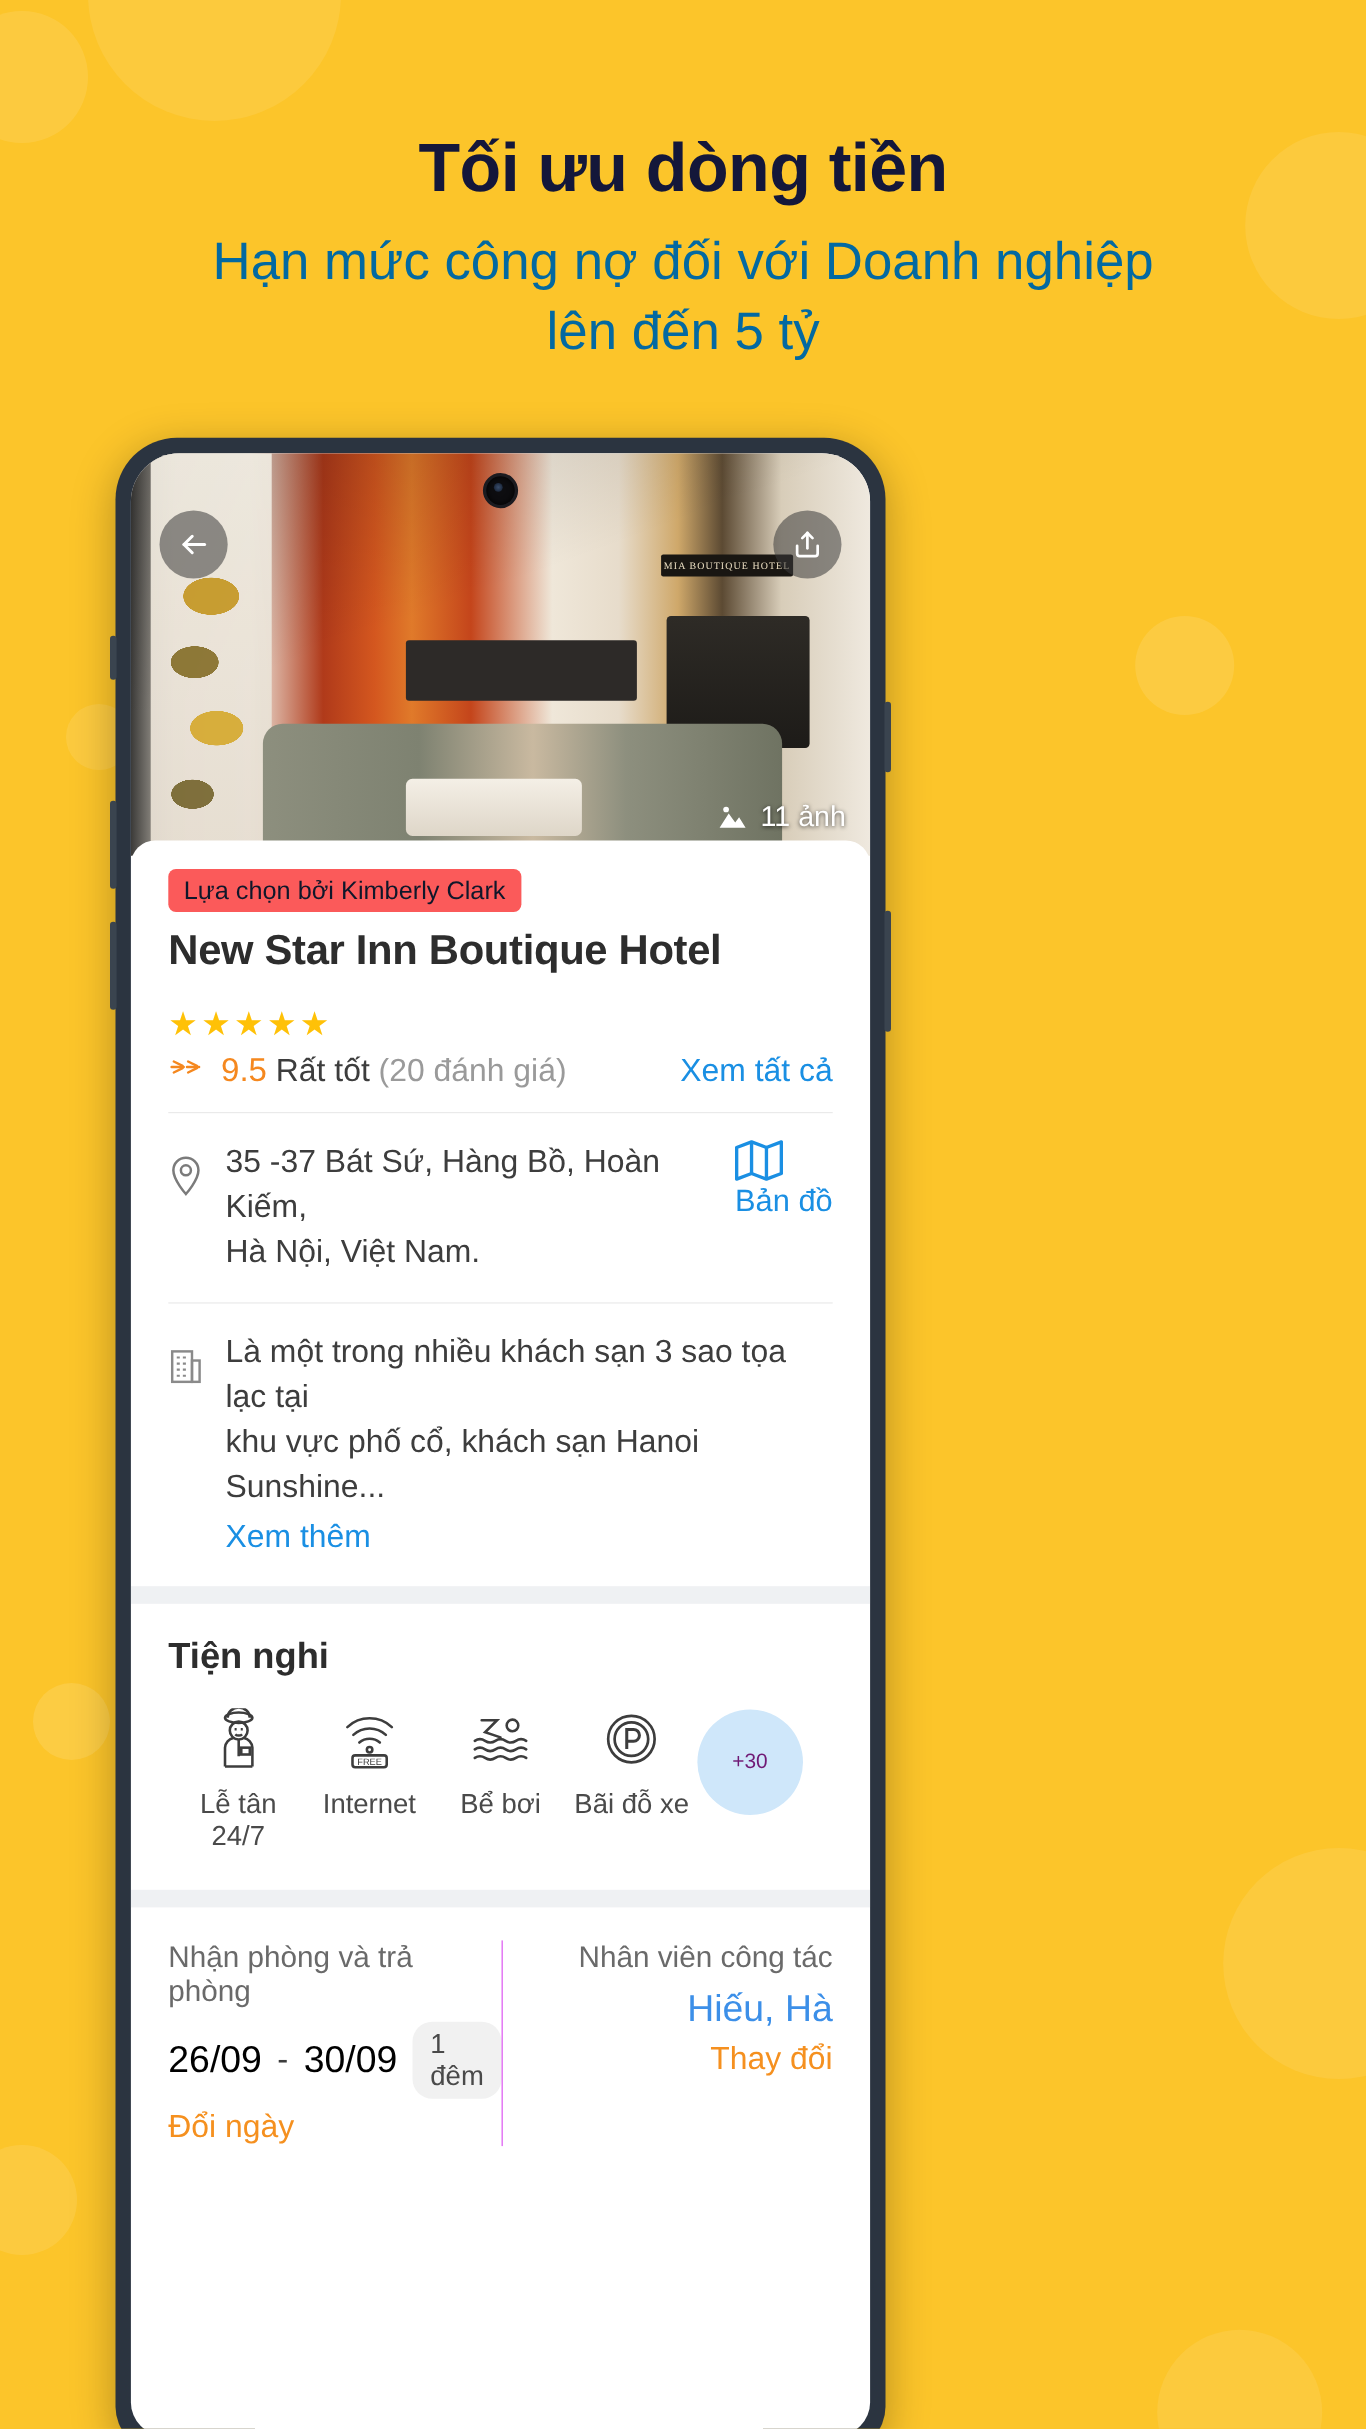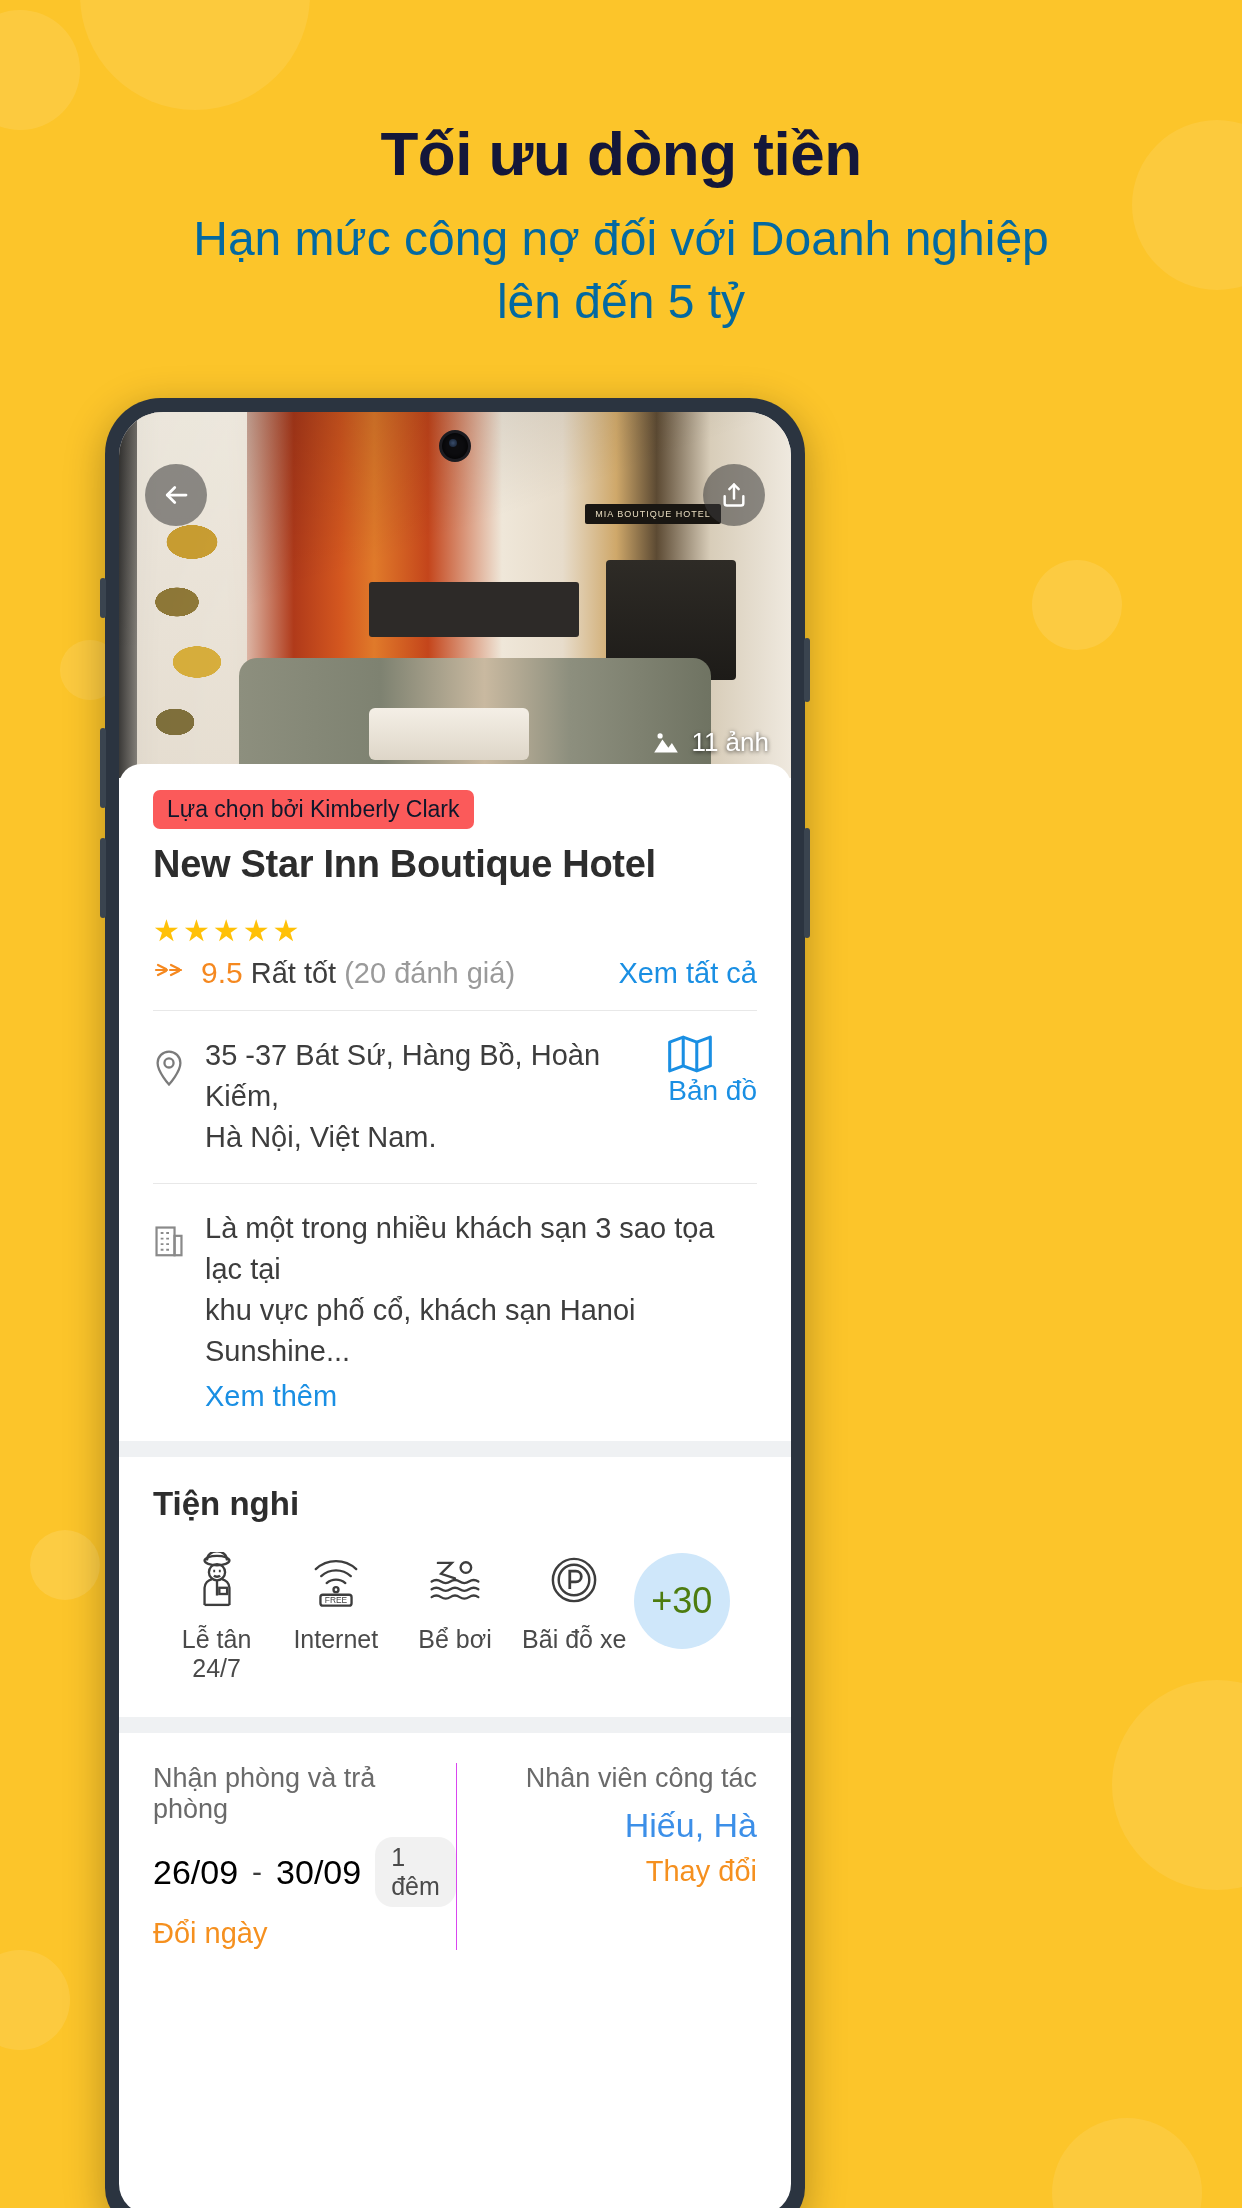--- a/index.html
+++ b/index.html
@@ -98,25 +98,25 @@
   }
   .hero-desk {
     position: absolute; left: 250px; top: 170px; width: 210px; height: 55px;
     background: #2d2a28; border-radius: 3px;
   }
   .hero-reception {
     position: absolute; right: 55px; top: 148px; width: 130px; height: 120px;
     background: linear-gradient(#2e2b26, #1d1b18); border-radius: 4px;
   }
   .hero-sign {
-    position: absolute; right: 70px; top: 92px; width: 136px; height: 20px;
+    position: absolute; right: 70px; top: 92px; width: 120px; height: 20px;
     background: #191612; border-radius: 2px;
     color: #e8dcc0; font-size: 9px; letter-spacing: 1px;
     display: flex; align-items: center; justify-content: center;
-    font-family: Liberation Sans, sans-serif;
+    font-family: Liberation Serif, serif;
   }
   .hero-camera {
     position: absolute; left: 50%; top: 18px; transform: translateX(-50%);
     width: 32px; height: 32px; border-radius: 50%;
     background: #0d0d10; border: 3px solid #1b1b20;
     box-shadow: inset 0 0 6px #000;
   }
   .hero-camera::after {
     content: ""; position: absolute; left: 7px; top: 6px;
     width: 8px; height: 8px; border-radius: 50%;
@@ -187,22 +187,22 @@
   .amen-title { font-size: 33px; font-weight: bold; color: #2d2d2d; padding: 28px 0 6px 0; }
   .amen-grid {
     display: flex; align-items: flex-start; justify-content: space-between;
     padding: 20px 4px 34px 4px;
   }
   .amen-item { width: 120px; text-align: center; cursor: pointer; }
   .amen-ico { height: 62px; display: flex; align-items: center; justify-content: center; }
   .amen-label { font-size: 25px; color: #4a4a4a; margin-top: 14px; }
   .amen-more {
     width: 96px; height: 96px; border-radius: 50%;
-    background: #CFE7FA; color: #4d7c0f;
-    font-size: 36px; display: flex; align-items: center; justify-content: center;
+    background: #CFE7FA; color: #701a75;
+    font-size: 19px; display: flex; align-items: center; justify-content: center;
     margin-top: 4px; cursor: pointer;
   }
 
   .booking {
     display: flex; padding: 30px 0 10px 0;
   }
   .booking-col { flex: 1; }
   .booking-col.right { text-align: right; padding-left: 30px; border-left: 1px solid #d946ef; }
   .booking-label { font-size: 27px; color: #6a6a6a; margin-bottom: 12px; }
   .booking-dates { display: flex; align-items: center; gap: 14px; margin-bottom: 10px; }

